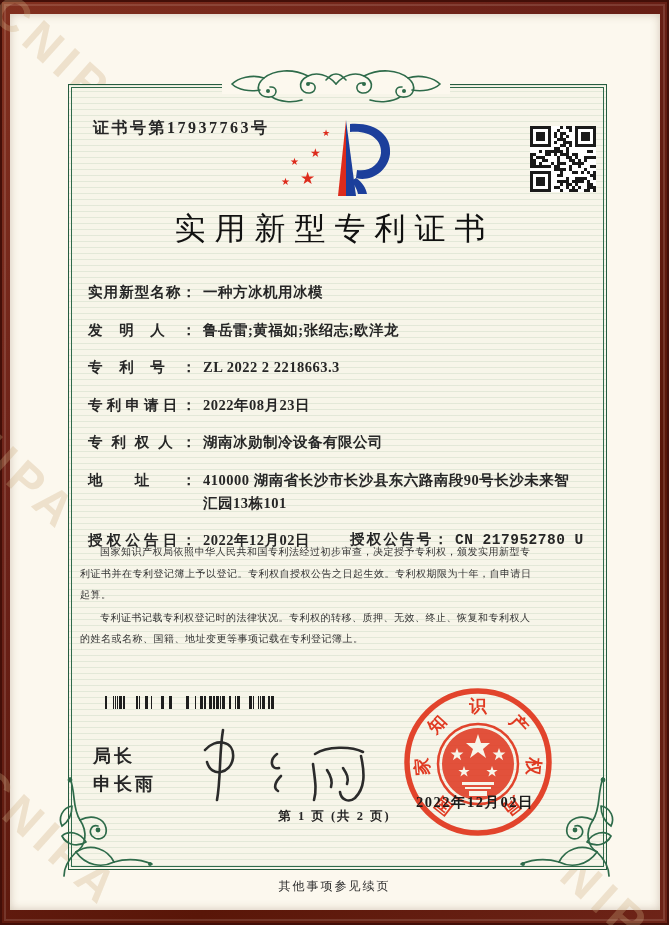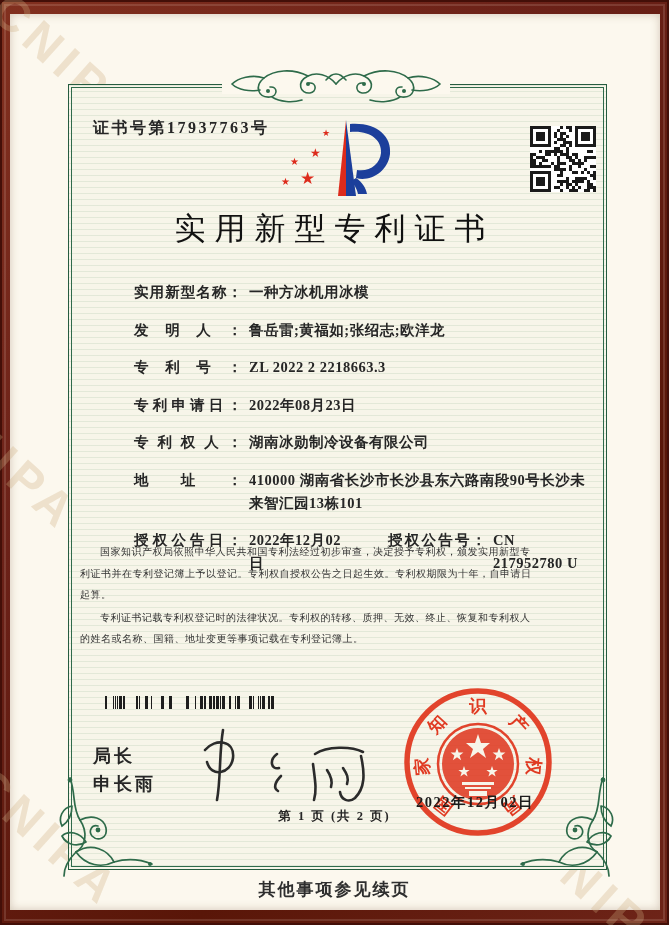--- a/index.html
+++ b/index.html
@@ -20,40 +20,40 @@
     background:repeating-linear-gradient(180deg,rgba(120,165,125,.16) 0 1px,rgba(244,243,230,.0) 1px 6px),#f7f5e9;}
   .cert-border::before{content:"";position:absolute;inset:2px;border:1px solid #2f6a4b;}
   .orn{position:absolute;z-index:3;}
   .content{position:absolute;inset:0;z-index:4;color:#262626;}
   .cert-no{position:absolute;left:93px;top:118px;font-size:16px;font-weight:bold;letter-spacing:2.5px;}
   .logo{position:absolute;left:272px;top:102px;width:130px;height:102px;}
   .qr{position:absolute;left:530px;top:126px;width:66px;height:66px;background:#fff;}
   .title{position:absolute;left:0;right:0;top:208px;text-align:center;font-size:31px;font-weight:normal;
     letter-spacing:9px;color:#111;}
   .rows{position:absolute;left:88px;top:281px;width:500px;font-size:14.5px;font-weight:600;}
-  .row{display:flex;margin-bottom:14.5px;line-height:23px;margin-left:46px;}
+  .row{display:flex;margin-bottom:14.5px;line-height:23px;}
   .lbl{display:inline-block;width:108px;text-align:justify;text-align-last:justify;flex:none;letter-spacing:0;}
   .val{margin-left:7px;letter-spacing:.5px;}
   .val-wrap{display:inline-block;width:380px;}
-  .pair2{margin-left:40px;display:flex;}
+  .pair2{margin-left:40px;display:flex;font-family:Liberation Mono, monospace;}
   .pair2 .lbl{width:98px;}
   .paras{position:absolute;left:80px;top:541px;width:455px;font-size:10px;line-height:21.5px;color:#333;
     font-weight:500;}
   .paras p{margin:0 0 1px 0;text-indent:2em;letter-spacing:.5px;}
   .barcode{position:absolute;left:105px;top:696px;width:172px;height:13px;}
   .sig-label{position:absolute;left:93px;font-size:18px;font-weight:bold;letter-spacing:3px;}
   .sig1{top:744px;}
   .sig2{top:772px;}
   .signature{position:absolute;left:193px;top:720px;width:185px;height:90px;}
   .seal{position:absolute;left:399px;top:684px;width:158px;height:158px;mix-blend-mode:multiply;}
   .seal-ch{font-size:17.5px;font-weight:bold;fill:#e03a22;text-anchor:middle;dominant-baseline:central;
     font-family:"Liberation Serif",serif;}
   .seal-date{position:absolute;left:416px;top:793px;font-size:14.5px;font-weight:bold;letter-spacing:1.5px;color:#1c1c1c;z-index:5;}
   .pagination{position:absolute;left:0;right:0;top:808px;text-align:center;font-size:12.5px;font-weight:600;letter-spacing:2px;}
-  .cont-note{position:absolute;left:0;right:0;top:878px;text-align:center;font-size:17px;font-weight:700;letter-spacing:2px;color:#2e2e2e;z-index:4;}
+  .cont-note{position:absolute;left:0;right:0;top:878px;text-align:center;font-size:12px;font-weight:400;letter-spacing:2px;color:#2e2e2e;z-index:4;}
 </style>
 </head>
 <body>
 
 <div class="photo">
   <div class="frame-ridge"></div>
   <div class="paper"></div>
 
   <div class="wm" style="left:18px;top:-18px;">CNIPA</div>
   <div class="wm" style="left:388px;top:246px;">CNIPA</div>

